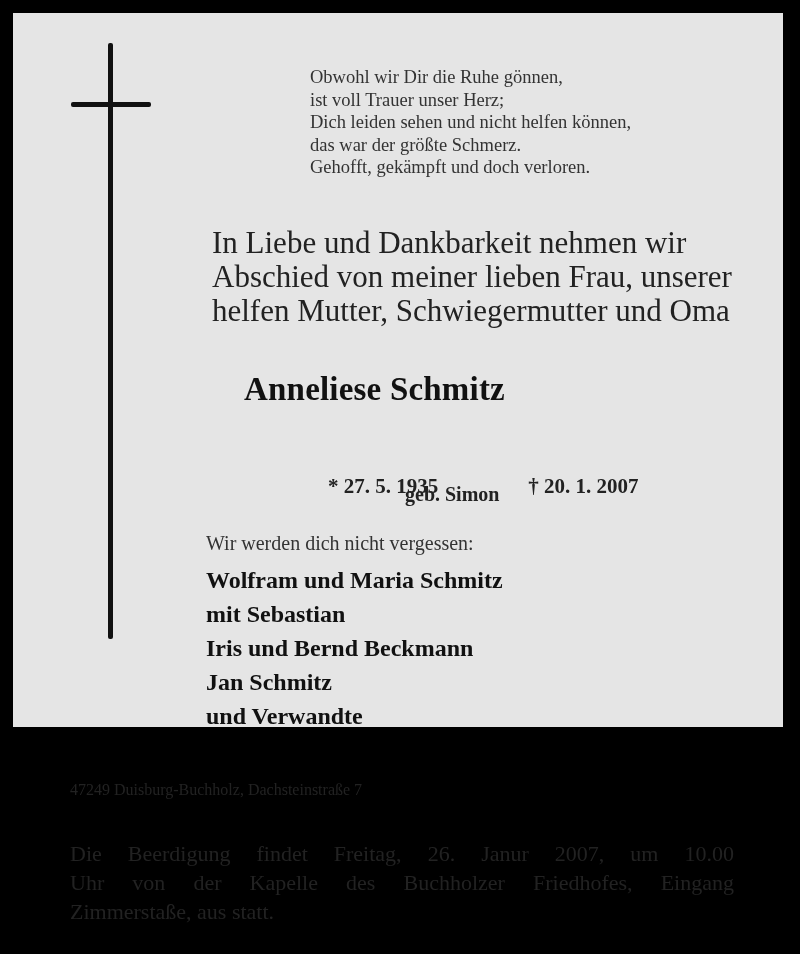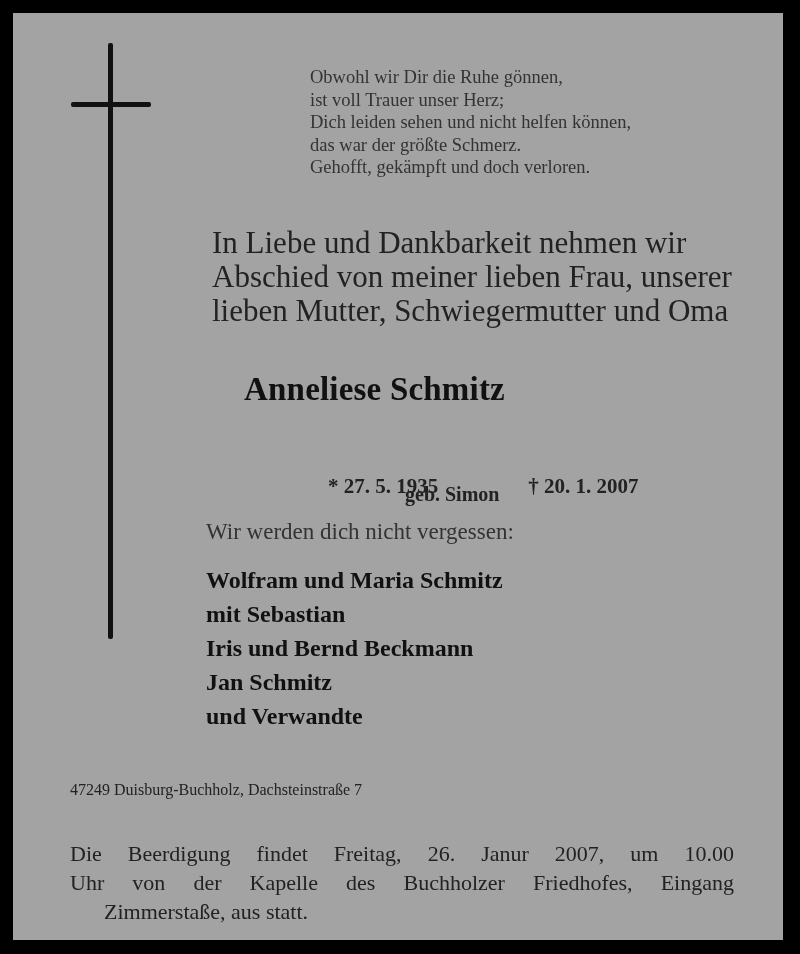--- a/index.html
+++ b/index.html
@@ -1,56 +1,56 @@
 <!DOCTYPE html>
 <html><head>
 <meta charset="utf-8">
 <style>
   html,body{margin:0;padding:0;}
   body{width:800px;height:954px;background:#000;position:relative;overflow:hidden;
        font-family:"Liberation Serif","DejaVu Serif",serif;color:#1a1a1a;}
-  .card{position:absolute;left:13px;top:13px;width:770px;height:927px;background:#a3a3a3;}
+  .card{position:absolute;left:13px;top:13px;width:770px;height:714px;background:#e5e5e5;}
   .cross-v{position:absolute;left:95px;top:30px;width:5px;height:596px;background:#111;border-radius:2px;}
   .cross-h{position:absolute;left:58px;top:89px;width:80px;height:5px;background:#111;border-radius:2px;}
   .poem{position:absolute;left:297px;top:53px;font-size:18.5px;line-height:22.5px;color:#333;}
   .poem div{white-space:nowrap;}
   .intro{position:absolute;left:199px;top:213px;font-size:31px;line-height:34px;color:#222;}
   .intro div{white-space:nowrap;}
   .name{position:absolute;left:231px;top:358px;font-size:33px;font-weight:bold;color:#111;white-space:nowrap;letter-spacing:0.2px;}
   .geb{position:absolute;left:392px;top:434px;font-size:20px;font-weight:bold;color:#222;white-space:nowrap;margin-top:36px;}
   .dates{position:absolute;left:295px;top:461px;font-size:21px;font-weight:bold;color:#222;white-space:nowrap;}
   .dates span{display:inline-block;margin-left:20px;}
   .dates .gap{width:50px;}
-  .remember{position:absolute;left:193px;top:506px;font-size:23px;color:#333;white-space:nowrap;}
+  .remember{position:absolute;left:193px;top:519px;font-size:20px;color:#333;white-space:nowrap;}
   .mourners{position:absolute;left:193px;top:550px;font-size:24px;line-height:34px;font-weight:bold;color:#111;}
   .mourners div{white-space:nowrap;}
   .address{position:absolute;left:57px;top:768px;font-size:16px;color:#222;white-space:nowrap;}
   .funeral{position:absolute;left:57px;top:826px;width:664px;font-size:22px;line-height:29px;color:#222;text-align:justify;}
   .funeral div{text-align-last:justify;white-space:nowrap;}
-  .funeral div.last{text-align-last:left;margin-left:34px;}
+  .funeral div.last{text-align-last:left;}
 </style>
 </head>
 <body>
 
 <div class="card">
   <div class="cross-v"></div>
   <div class="cross-h"></div>
 
   <div class="poem">
     <div>Obwohl wir Dir die Ruhe gönnen,</div>
     <div>ist voll Trauer unser Herz;</div>
     <div>Dich leiden sehen und nicht helfen können,</div>
     <div>das war der größte Schmerz.</div>
     <div>Gehofft, gekämpft und doch verloren.</div>
   </div>
 
   <div class="intro">
     <div>In Liebe und Dankbarkeit nehmen wir</div>
     <div>Abschied von meiner lieben Frau, unserer</div>
-    <div>lieben Mutter, Schwiegermutter und Oma</div>
+    <div>helfen Mutter, Schwiegermutter und Oma</div>
   </div>
 
   <div class="name">Anneliese Schmitz</div>
   <div class="geb">geb. Simon</div>
   <div class="dates">
     <span>* 27. 5. 1935</span><span class="gap"></span><span>† 20. 1. 2007</span>
   </div>
 
   <div class="remember">Wir werden dich nicht vergessen:</div>
 

